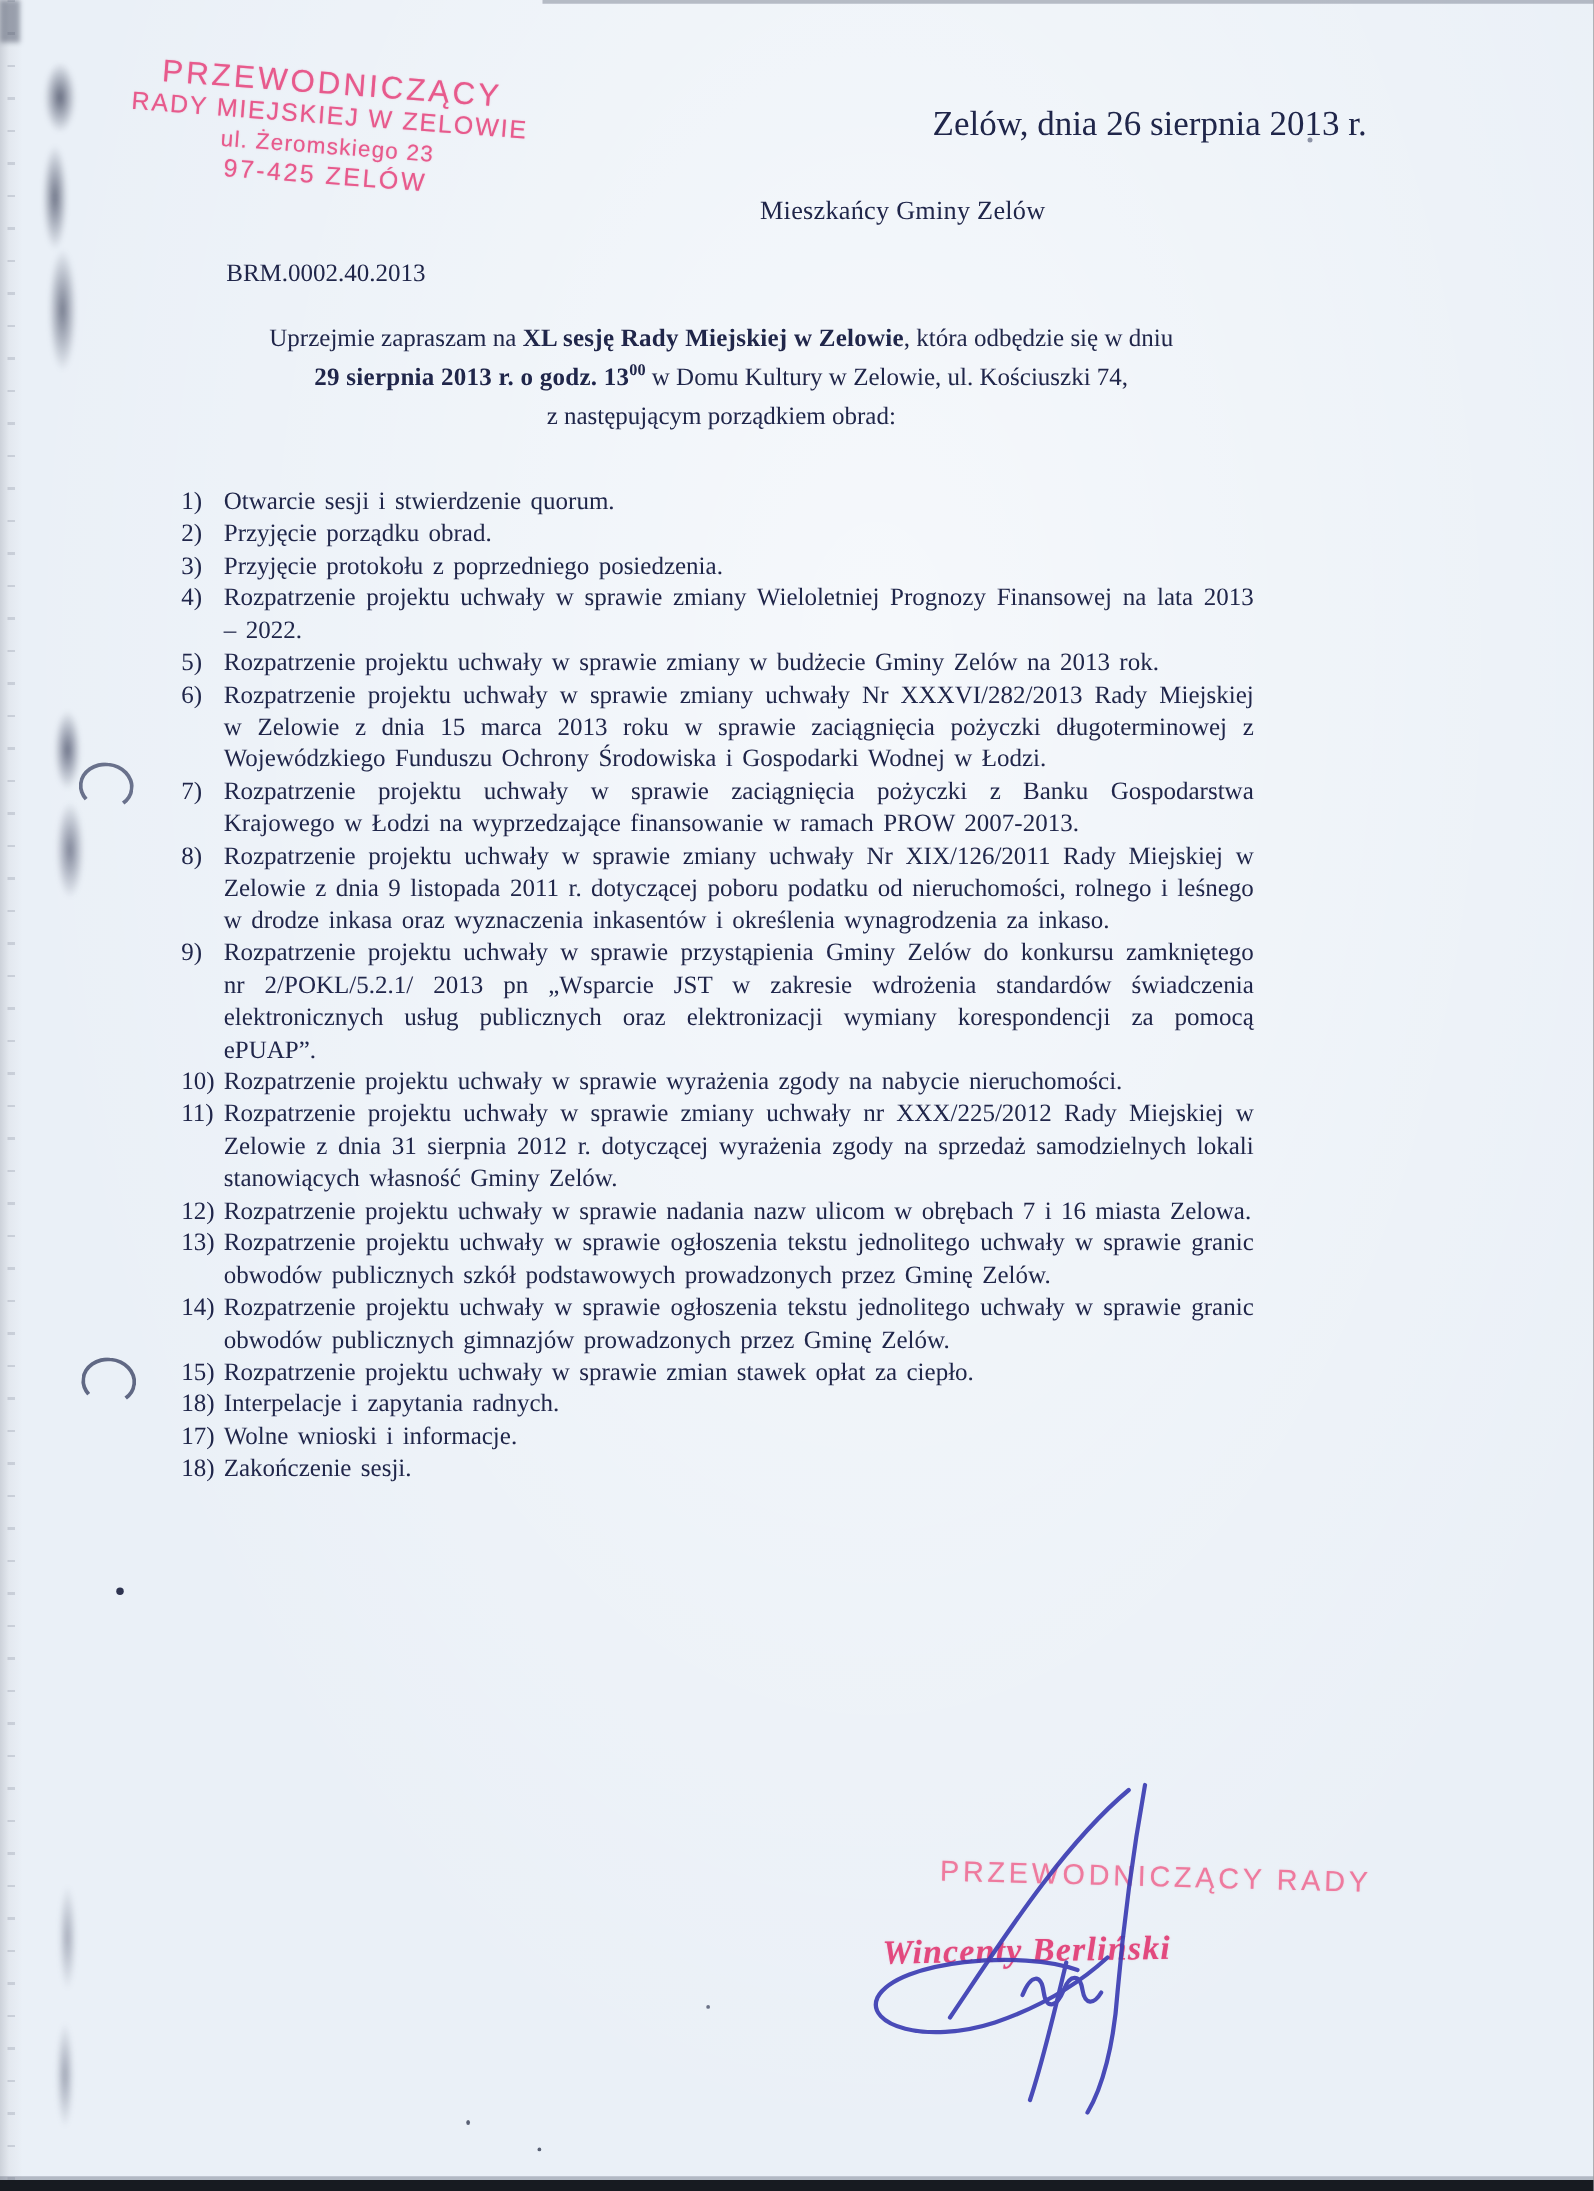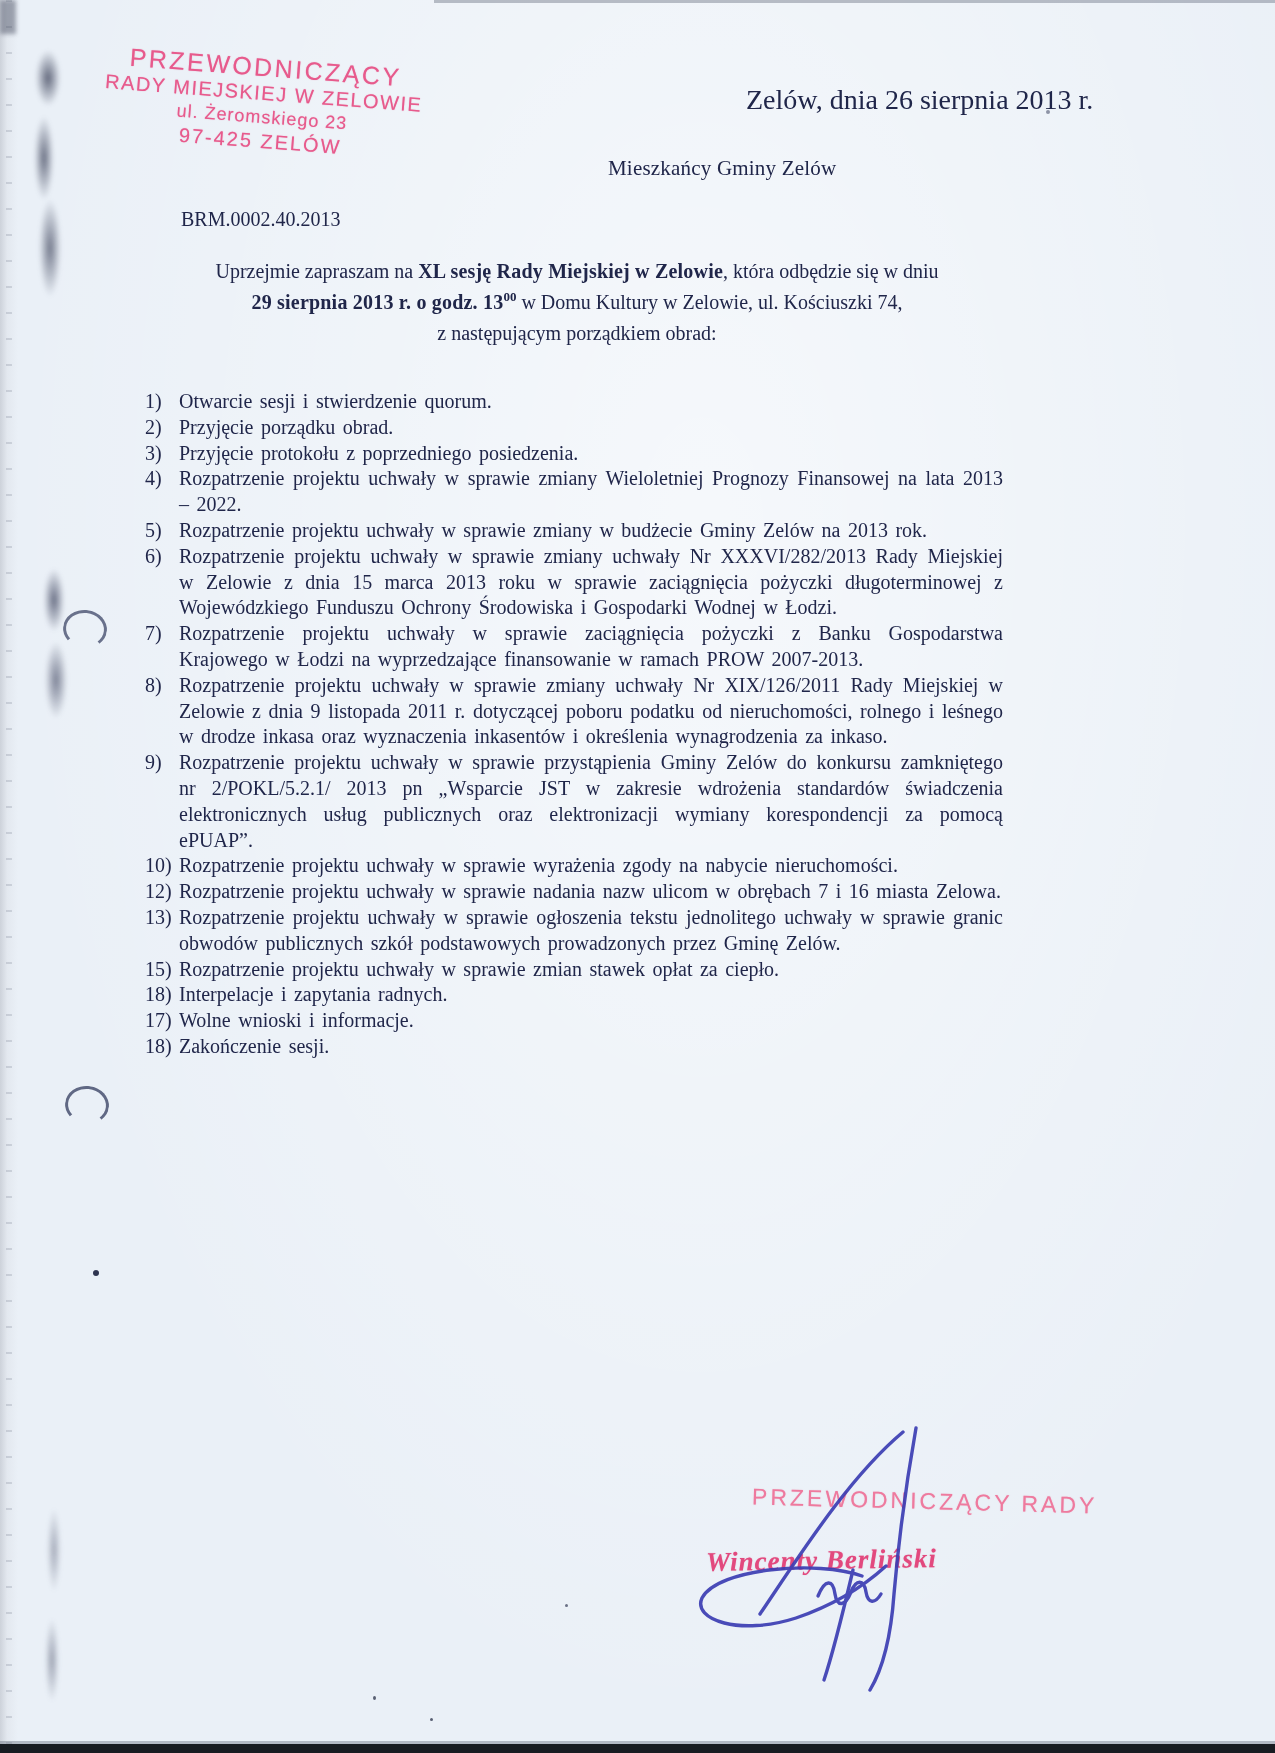--- a/index.html
+++ b/index.html
@@ -120,22 +120,24 @@
     <div class="agenda-item"><span class="num">1)</span><span>Otwarcie sesji i stwierdzenie quorum.</span></div>
     <div class="agenda-item"><span class="num">2)</span><span>Przyjęcie porządku obrad.</span></div>
     <div class="agenda-item"><span class="num">3)</span><span>Przyjęcie protokołu z poprzedniego posiedzenia.</span></div>
     <div class="agenda-item"><span class="num">4)</span><span>Rozpatrzenie projektu uchwały w sprawie zmiany Wieloletniej Prognozy Finansowej na lata 2013 – 2022.</span></div>
     <div class="agenda-item"><span class="num">5)</span><span>Rozpatrzenie projektu uchwały w sprawie zmiany w budżecie Gminy Zelów na 2013 rok.</span></div>
     <div class="agenda-item"><span class="num">6)</span><span>Rozpatrzenie projektu uchwały w sprawie zmiany uchwały Nr XXXVI/282/2013 Rady Miejskiej w Zelowie z dnia 15 marca 2013 roku w sprawie zaciągnięcia pożyczki długoterminowej z Wojewódzkiego Funduszu Ochrony Środowiska i Gospodarki Wodnej w Łodzi.</span></div>
     <div class="agenda-item"><span class="num">7)</span><span>Rozpatrzenie projektu uchwały w sprawie zaciągnięcia pożyczki z Banku Gospodarstwa Krajowego w Łodzi na wyprzedzające finansowanie w ramach PROW 2007-2013.</span></div>
     <div class="agenda-item"><span class="num">8)</span><span>Rozpatrzenie projektu uchwały w sprawie zmiany uchwały Nr XIX/126/2011 Rady Miejskiej w Zelowie z dnia 9 listopada 2011 r. dotyczącej poboru podatku od nieruchomości, rolnego i leśnego w drodze inkasa oraz wyznaczenia inkasentów i określenia wynagrodzenia za inkaso.</span></div>
     <div class="agenda-item"><span class="num">9)</span><span>Rozpatrzenie projektu uchwały w sprawie przystąpienia Gminy Zelów do konkursu zamkniętego nr 2/POKL/5.2.1/ 2013 pn „Wsparcie JST w zakresie wdrożenia standardów świadczenia elektronicznych usług publicznych oraz elektronizacji wymiany korespondencji za pomocą ePUAP”.</span></div>
     <div class="agenda-item"><span class="num">10)</span><span>Rozpatrzenie projektu uchwały w sprawie wyrażenia zgody na nabycie nieruchomości.</span></div>
+    <div class="agenda-item"><span class="num">11)</span><span>Rozpatrzenie projektu uchwały w sprawie zmiany uchwały nr XXX/225/2012 Rady Miejskiej w Zelowie z dnia 31 sierpnia 2012 r. dotyczącej wyrażenia zgody na sprzedaż samodzielnych lokali stanowiących własność Gminy Zelów.</span></div>
     <div class="agenda-item"><span class="num">12)</span><span>Rozpatrzenie projektu uchwały w sprawie nadania nazw ulicom w obrębach 7 i 16 miasta Zelowa.</span></div>
     <div class="agenda-item"><span class="num">13)</span><span>Rozpatrzenie projektu uchwały w sprawie ogłoszenia tekstu jednolitego uchwały w sprawie granic obwodów publicznych szkół podstawowych prowadzonych przez Gminę Zelów.</span></div>
+    <div class="agenda-item"><span class="num">14)</span><span>Rozpatrzenie projektu uchwały w sprawie ogłoszenia tekstu jednolitego uchwały w sprawie granic obwodów publicznych gimnazjów prowadzonych przez Gminę Zelów.</span></div>
     <div class="agenda-item"><span class="num">15)</span><span>Rozpatrzenie projektu uchwały w sprawie zmian stawek opłat za ciepło.</span></div>
     <div class="agenda-item"><span class="num">18)</span><span>Interpelacje i zapytania radnych.</span></div>
     <div class="agenda-item"><span class="num">17)</span><span>Wolne wnioski i informacje.</span></div>
     <div class="agenda-item"><span class="num">18)</span><span>Zakończenie sesji.</span></div>
   </div>
 
   <div class="sig-stamp-title">PRZEWODNICZĄCY RADY</div>
   <div class="sig-stamp-name">Wincenty Berliński</div>
   <svg class="sig-ink" width="380" height="310" viewBox="0 0 380 310">
     <g fill="none" stroke="#3c3eb3" stroke-width="3.4" stroke-linecap="round" opacity="0.92">

